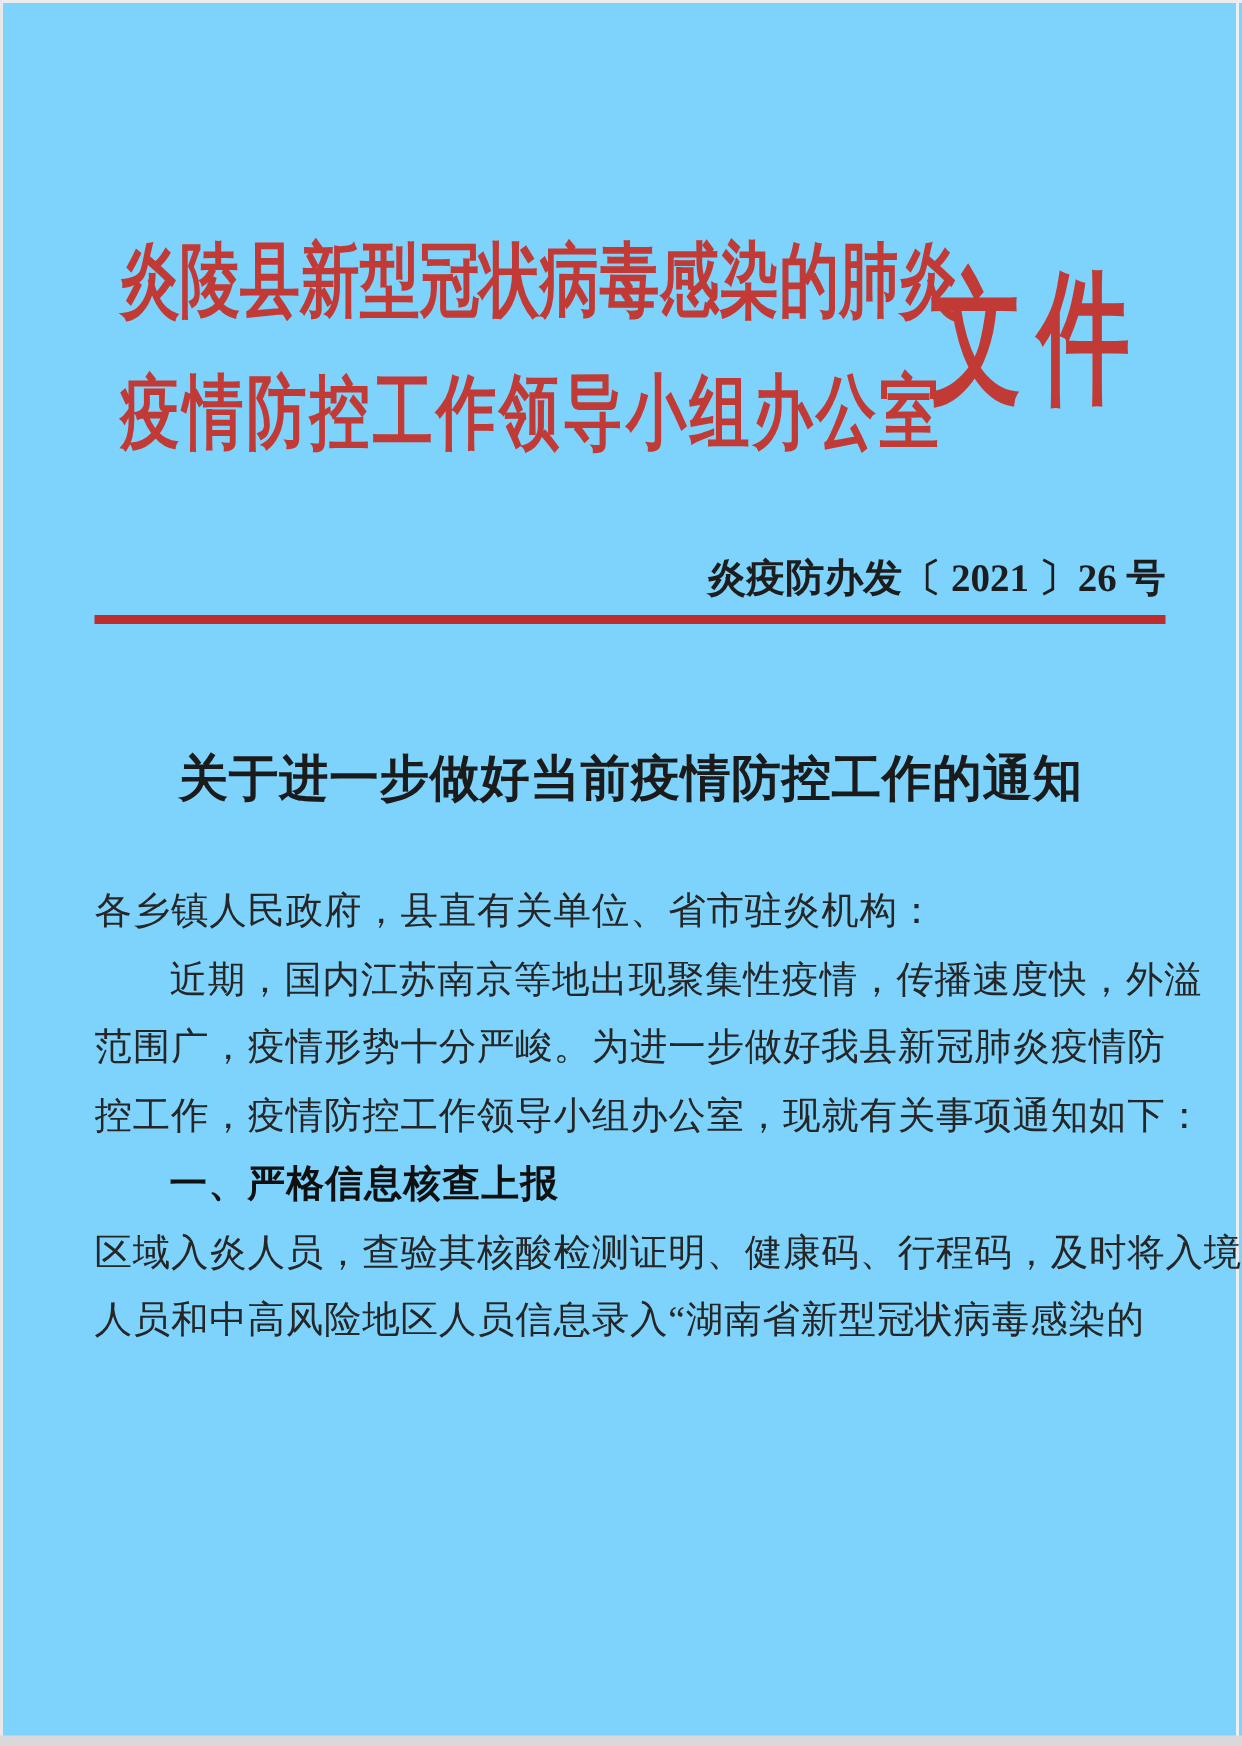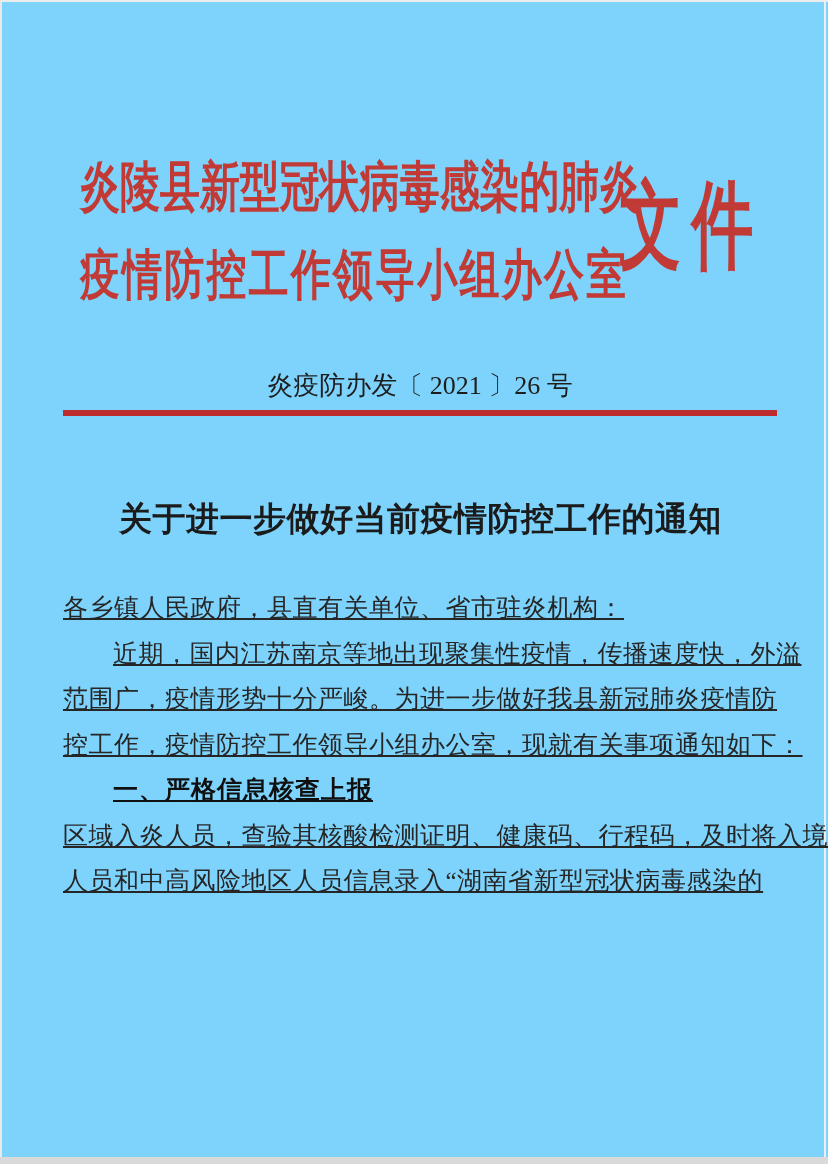--- a/index.html
+++ b/index.html
@@ -23,35 +23,35 @@
   }
   .org-line-1{top:158px;}
   .org-line-2{top:246px;letter-spacing:3px;}
   .doc-type{
     position:absolute;left:620px;top:176px;color:var(--red);font-weight:bold;
     font-size:96px;line-height:1.05;letter-spacing:16px;white-space:nowrap;
     transform:scaleX(0.64);transform-origin:left top;
   }
 
   .doc-number{
-    position:absolute;left:63px;top:368px;width:714px;text-align:center;
-    font-size:26px;font-weight:normal;color:#1d1d1d;white-space:nowrap;
+    position:absolute;left:63px;top:368px;width:714px;text-align:right;
+    font-size:26px;font-weight:bold;color:#1d1d1d;white-space:nowrap;
   }
   .red-rule{position:absolute;left:63px;top:410px;width:714px;height:6px;background:var(--rule-red);}
 
   .title{
     position:absolute;left:0;top:486px;width:819px;margin:11px;text-align:center;
     font-size:33px;font-weight:bold;color:#1b1b1b;letter-spacing:0.5px;
   }
 
   .body-text{
     position:absolute;left:63px;top:585px;width:758px;
     font-size:25px;line-height:45.5px;color:#262626;
   }
-  .body-text .line{white-space:nowrap;letter-spacing:0.5px;text-decoration:underline;}
+  .body-text .line{white-space:nowrap;letter-spacing:0.5px;}
   .body-text .indent{text-indent:50px;}
   .body-text .heading{
     font-family:"Liberation Sans",sans-serif;font-weight:bold;color:#101010;
     letter-spacing:1px;
   }
 </style>
 </head>
 <body>
 
 <div class="page">

